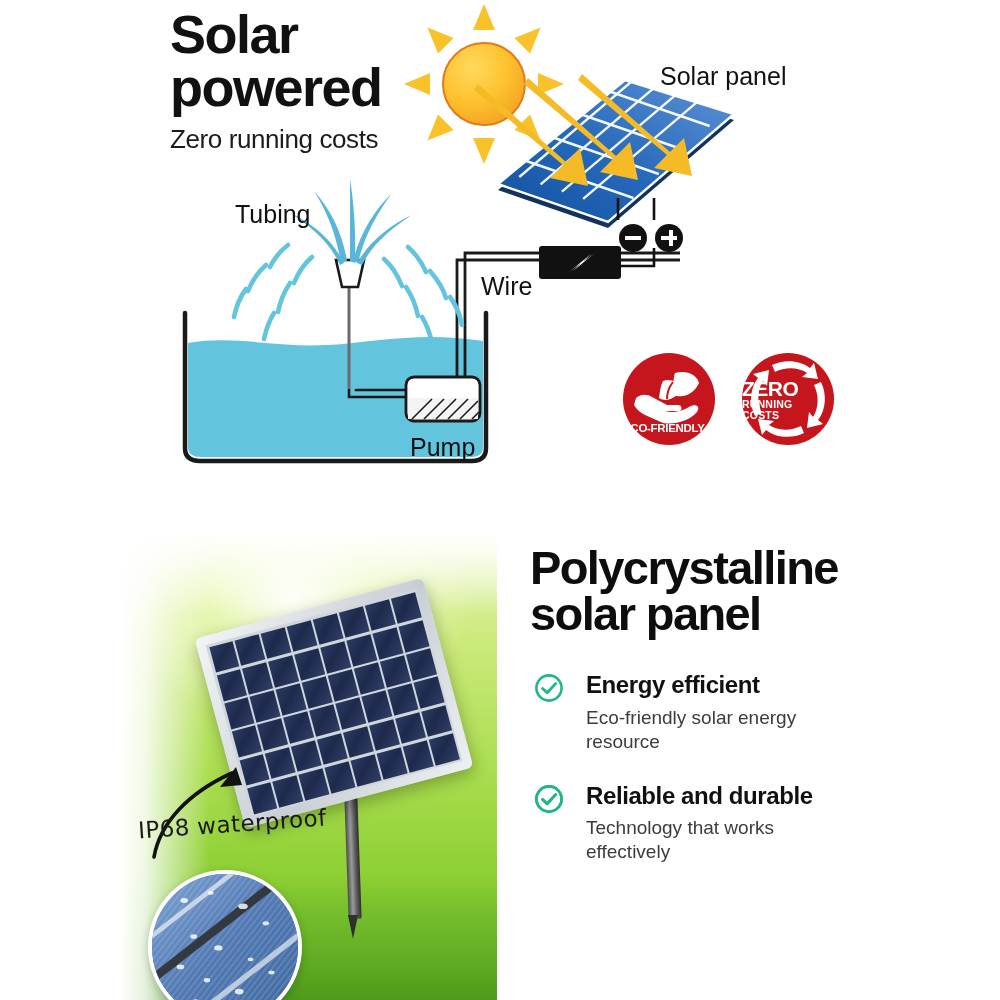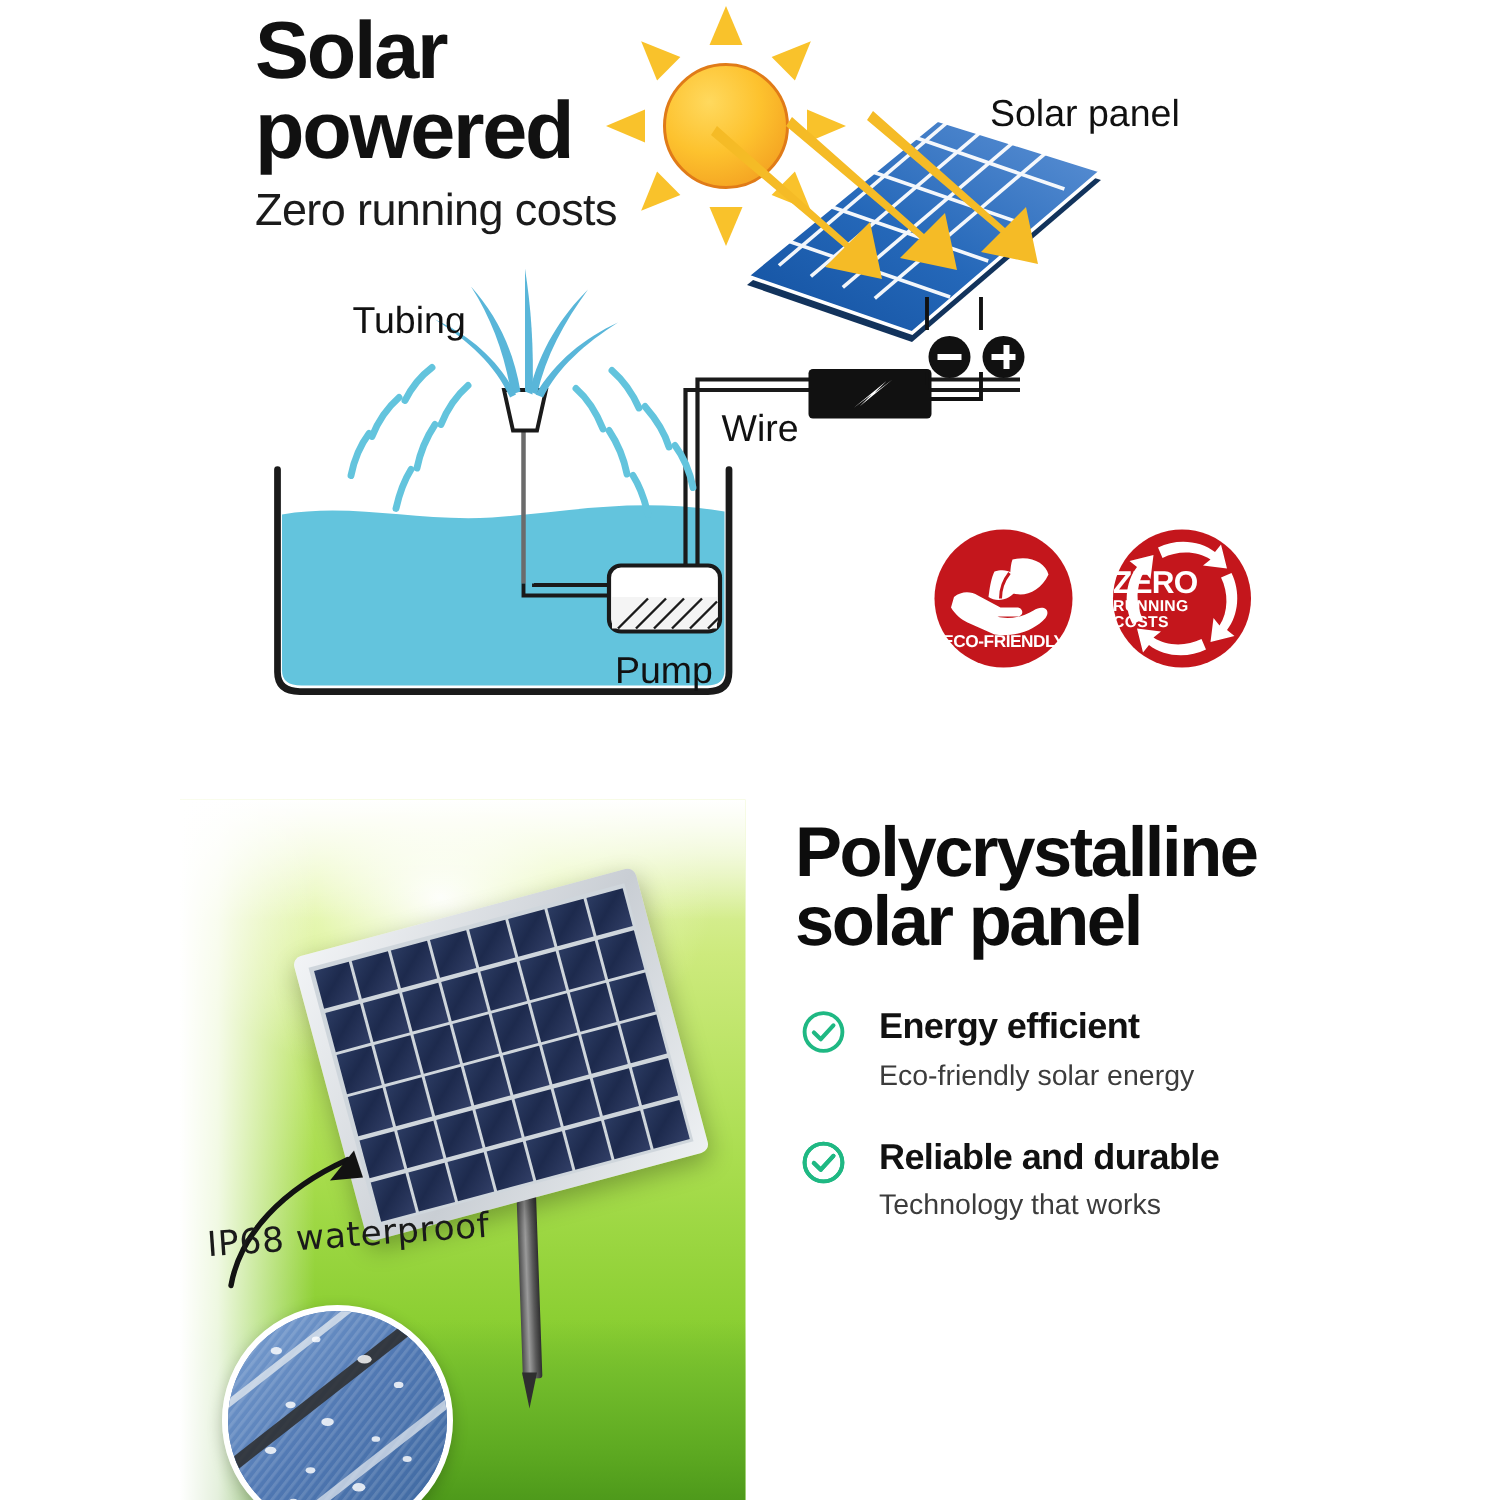--- a/index.html
+++ b/index.html
@@ -10,21 +10,21 @@
 
   
   #top-section{position:absolute;left:0;top:0;width:1000px;height:500px;background:#fff;}
 
   #headline{position:absolute;left:170px;top:8px;width:340px;}
   #headline .hl{
     font-weight:bold;font-size:54px;line-height:0.98;color:#111;
     letter-spacing:-1.5px;font-family:"Liberation Sans",sans-serif;
   }
   #headline .sub{
-    margin-top:10px;font-size:30px;color:#1b1b1b;letter-spacing:-0.4px;
+    margin-top:10px;font-size:26px;color:#1b1b1b;letter-spacing:-0.4px;
   }
 
   
   #sun-group{position:absolute;left:404px;top:4px;width:160px;height:160px;}
   #sun-disc{
     position:absolute;left:38px;top:38px;width:84px;height:84px;border-radius:50%;
     background:radial-gradient(circle at 36% 30%, #ffd95e 0%, #fdc22e 45%, #f5a623 78%, #e8901b 100%);
     border:2px solid #e07b18;box-sizing:border-box;
   }
   .ray{position:absolute;left:50%;top:50%;width:0;height:0;
@@ -44,21 +44,21 @@
   #lbl-wire{position:absolute;left:481px;top:272px;font-size:25px;color:#111;}
   #lbl-pump{position:absolute;left:410px;top:433px;font-size:25px;color:#111;}
 
   #connector{position:absolute;left:539px;top:246px;width:82px;height:33px;
              background:#111;border-radius:3px;}
 
   
   .badge{position:absolute;width:92px;height:92px;border-radius:50%;background:#c4161c;}
   #badge-eco{left:623px;top:353px;}
   #badge-zero{left:742px;top:353px;}
-  .badge-cap{position:absolute;left:0;right:0;bottom:11px;text-align:center;
+  .badge-cap{position:absolute;left:0;right:0;bottom:11px;text-align:left;
     color:#fff;font-weight:bold;font-size:11.5px;letter-spacing:-0.3px;}
   #zero-text{position:absolute;left:0;right:0;top:26px;text-align:left;color:#fff;}
   #zero-text .z1{font-weight:bold;font-size:21px;letter-spacing:-0.5px;line-height:20px;}
   #zero-text .z2{font-weight:bold;font-size:10.5px;letter-spacing:0.2px;line-height:11px;}
   #zero-text .z3{font-weight:bold;font-size:10.5px;letter-spacing:0.2px;line-height:11px;}
 
   
   #bottom-section{position:absolute;left:0;top:500px;width:1000px;height:500px;background:#fff;}
 
   #photo{
@@ -382,36 +382,38 @@
     <div id="features">
 
       <div class="feature">
         <svg class="feat-icon" viewBox="0 0 30 30">
           <circle cx="15" cy="15" r="12.6" fill="none" stroke="#1fb883" stroke-width="2.6"></circle>
           <path d="M8.6,15.4 L13.2,19.8 L21.6,10.6" fill="none" stroke="#1fb883" stroke-width="2.8" stroke-linecap="round" stroke-linejoin="round"></path>
         </svg>
         <div class="feat-title">Energy efficient</div>
         <div class="feat-desc">
           <div>Eco-friendly solar energy</div>
+          <div>resource</div>
         </div>
       </div>
 
       <div class="feature">
         <svg class="feat-icon" viewBox="0 0 30 30">
           <circle cx="15" cy="15" r="12.6" fill="none" stroke="#1fb883" stroke-width="2.6"></circle>
           <path d="M8.6,15.4 L13.2,19.8 L21.6,10.6" fill="none" stroke="#1fb883" stroke-width="2.8" stroke-linecap="round" stroke-linejoin="round"></path>
         </svg>
       </div>
 
       <div class="feature">
         <svg class="feat-icon" viewBox="0 0 30 30">
           <circle cx="15" cy="15" r="12.6" fill="none" stroke="#1fb883" stroke-width="2.6"></circle>
           <path d="M8.6,15.4 L13.2,19.8 L21.6,10.6" fill="none" stroke="#1fb883" stroke-width="2.8" stroke-linecap="round" stroke-linejoin="round"></path>
         </svg>
         <div class="feat-title">Reliable and durable</div>
         <div class="feat-desc">
           <div>Technology that works</div>
+          <div>effectively</div>
         </div>
       </div>
 
     </div>
   </div>
 </div>
 
 </body></html>

